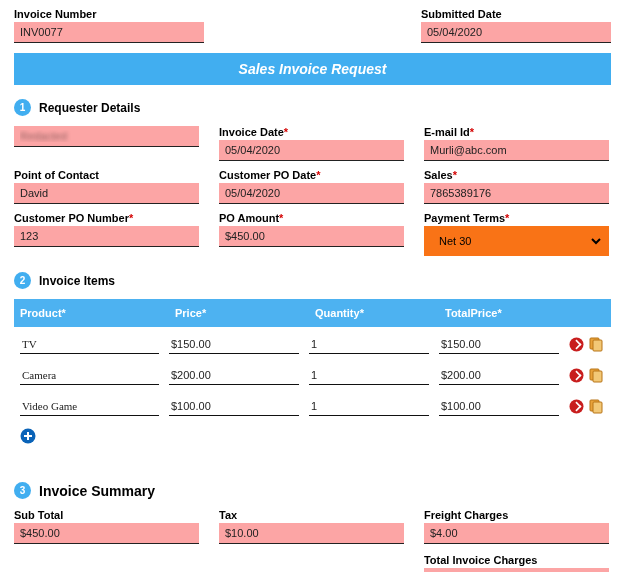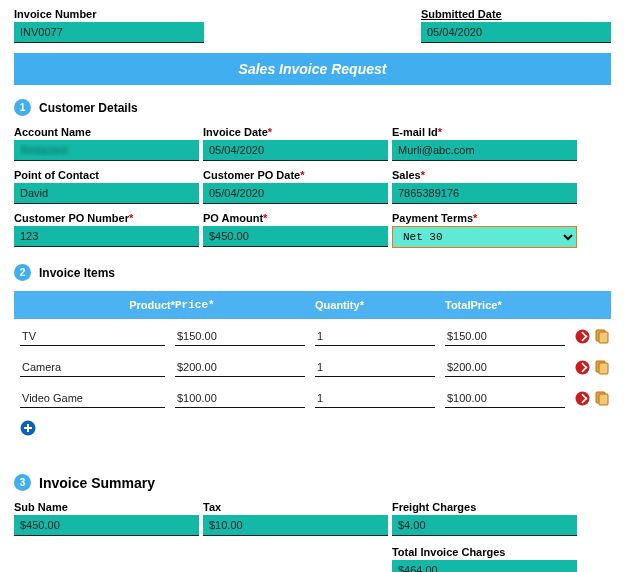--- a/index.html
+++ b/index.html
@@ -4,42 +4,42 @@
 <style>
   * { box-sizing: border-box; margin: 0; padding: 0; }
   body {
     font-family: Arial, Helvetica, sans-serif;
     font-size: 11px;
     color: #000;
     width: 625px;
     background: #fff;
     padding: 8px 14px 20px;
   }
-  .row { display: flex; gap: 4px; margin-bottom: 8px; }
+  .row { display: flex; gap: 20px; margin-bottom: 8px; }
   .col { flex: 1; }
   .col-third { flex: 0 0 calc(33.333% - 14px); }
   .field-label { font-weight: bold; font-size: 11px; margin-bottom: 2px; display:block;}
   .req { color: #d40000; }
   .field-input {
     width: 100%;
     border: none;
     border-bottom: 1px solid #222;
-    background: #14b8a6;
+    background: #fca5a5;
     padding: 4px 6px;
     font-size: 11px;
     font-family: inherit;
     color: #222;
   }
   .field-select {
     width: 100%;
-    border: 1px solid #f97316;
-    background: #5eead4;
+    border: 5px solid #f97316;
+    background: #f97316;
     padding: 3px 6px;
     font-size: 11px;
-    font-family: Liberation Mono, monospace;
+    font-family: Liberation Sans, sans-serif;
   }
   .blur { color: transparent; text-shadow: 0 0 4px rgba(0,0,0,0.45); }
   .banner {
     background: #41aef0;
     color: #fff;
     text-align: center;
     font-weight: bold;
     font-size: 14px;
     font-style: italic;
     padding: 8px 0;
@@ -53,67 +53,66 @@
   .circle {
     width: 17px; height: 17px; border-radius: 50%;
     background: #41aef0; color: #fff; font-size: 10px;
     display: inline-flex; align-items:center; justify-content:center;
     font-weight: bold;
   }
   .table-head {
     display: flex; background: #4db2f1; color: #fff;
     font-weight: bold; font-size: 11px; padding: 8px 6px;
   }
-  .th-prod { flex: 0 0 155px; text-align: right; }
-  .th-price { flex: 0 0 140px; font-family: Liberation Mono, monospace; }
+  .th-prod { flex: 0 0 155px; }
+  .th-price { flex: 0 0 140px; }
   .th-qty { flex: 0 0 130px; }
   .th-tp { flex: 1; }
   .table-row {
     display: flex; align-items: center; padding: 8px 6px 4px;
     gap: 0;
   }
   .cell-input {
     border: none; border-bottom: 1px solid #111;
     background: transparent; font-size: 11px; font-family: inherit;
     padding: 3px 2px; color:#222;
   }
-  .c-prod { width: 145px; margin-right: 10px; }
+  .c-prod { width: 145px; margin-right: 10px; font-family: Liberation Serif, serif; }
   .c-price { width: 130px; margin-right: 10px; }
   .c-qty  { width: 120px; margin-right: 10px; }
   .c-tp   { width: 120px; margin-right: 10px; }
   .row-actions { display:flex; gap:4px; align-items:center; margin-left:auto; padding-right:4px;}
   .icon-del, .icon-copy, .icon-add { display:inline-flex; cursor:pointer; }
   .add-wrap { padding: 8px 6px; }
   .summary-spacer { height: 18px; }
 </style>
 </head>
 <body>
 
 <div class="row">
   <div class="col" style="flex:0 0 190px;">
     <span class="field-label">Invoice Number</span>
     <input class="field-input" value="INV0077" style="">
   </div>
   <div style="flex:1"></div>
-  <div class="col" style="flex:0 0 190px;text-decoration:underline;">
+  <div class="col" style="flex:0 0 190px;">
     <span class="field-label">Submitted Date</span>
     <input class="field-input" value="05/04/2020" style="">
   </div>
 </div>
 
 <div class="banner">Sales Invoice Request</div>
 
 <div class="section-head">
   <span class="circle">1</span>
-  <span>Customer Details</span>
-</div>
-
-<div class="row">
-  <div class="col-third">
-    <span class="field-label">Account Name</span>
+  <span>Requester Details</span>
+</div>
+
+<div class="row">
+  <div class="col-third">
     <input class="field-input blur" value="Redacted" style="">
   </div>
   <div class="col-third">
     <span class="field-label"><span>Invoice Date</span><span class="req">*</span></span>
     <input class="field-input" value="05/04/2020" style="">
   </div>
   <div class="col-third">
     <span class="field-label"><span>E-mail Id</span><span class="req">*</span></span>
     <input class="field-input" value="Murli@abc.com" style="">
   </div>
@@ -241,21 +240,21 @@
 
 <div class="summary-spacer"></div>
 
 <div class="section-head big">
   <span class="circle">3</span>
   <span>Invoice Summary</span>
 </div>
 
 <div class="row">
   <div class="col-third">
-    <span class="field-label">Sub Name</span>
+    <span class="field-label">Sub Total</span>
     <input class="field-input" value="$450.00" style="">
   </div>
   <div class="col-third">
     <span class="field-label">Tax</span>
     <input class="field-input" value="$10.00" style="">
   </div>
   <div class="col-third">
     <span class="field-label">Freight Charges</span>
     <input class="field-input" value="$4.00" style="">
   </div>

